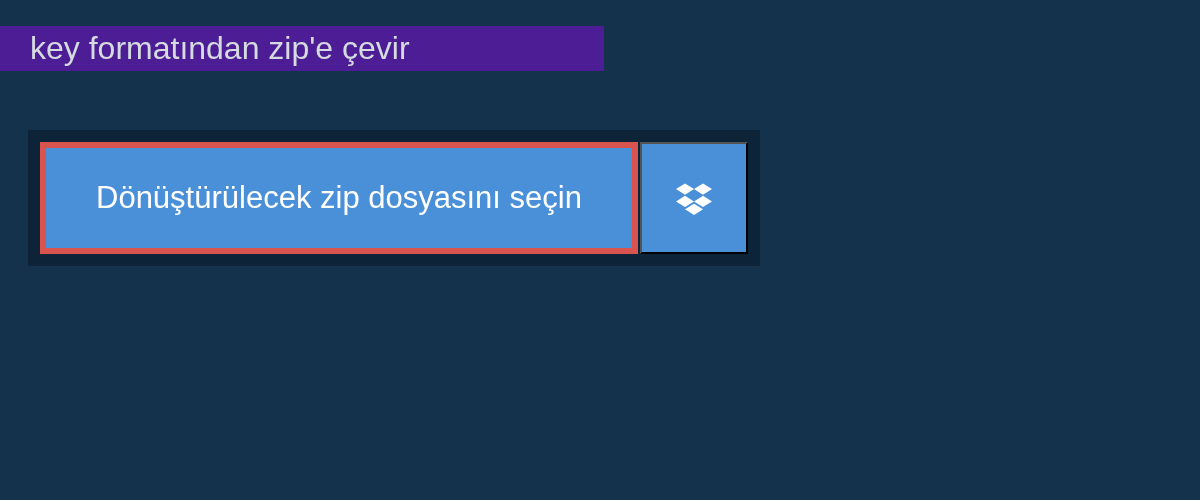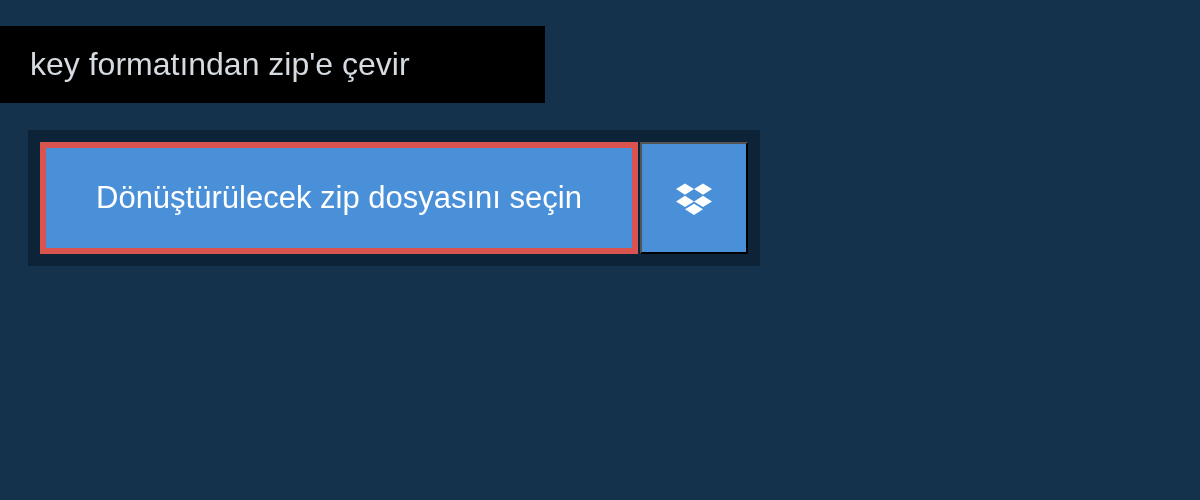--- a/index.html
+++ b/index.html
@@ -8,23 +8,23 @@
       box-sizing: border-box;
     }
     body {
       width: 1200px;
       height: 500px;
       background-color: #15324d;
       font-family: -apple-system, BlinkMacSystemFont, "Segoe UI", Arial, sans-serif;
       overflow: hidden;
     }
     .header-bar {
-      background-color: #000000;
-      padding: 20px 30px;
-      width: 545px;
+      background-color: #4c1d95;
+      padding: 4px 30px;
+      width: 604px;
       position: absolute;
       top: 26px;
       left: 0;
     }
     .header-title {
       color: #d5dbe0;
       font-size: 32px;
       font-weight: 400;
     }
     .button-container {

